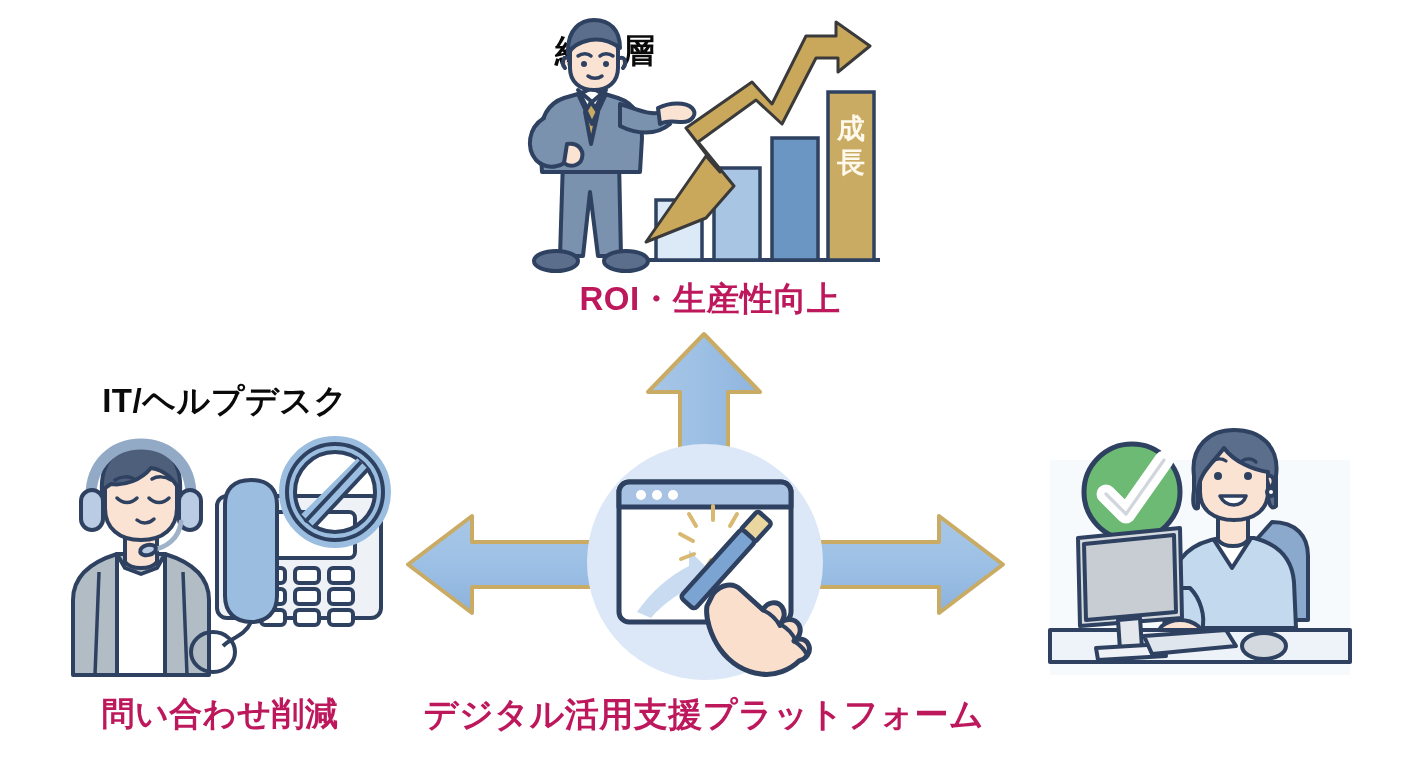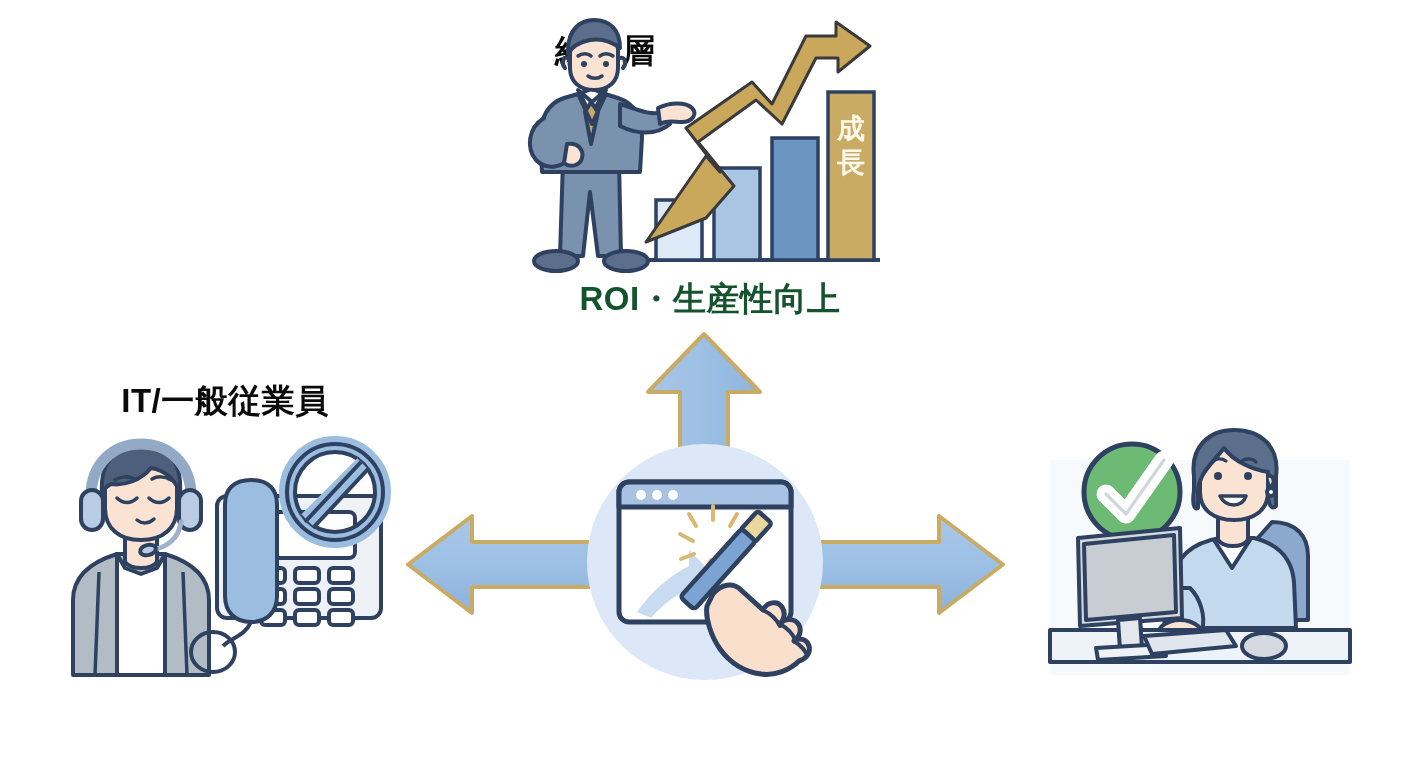--- a/index.html
+++ b/index.html
@@ -21,21 +21,21 @@
     color:#0a0a0a;
     text-align:center;
     white-space:nowrap;
     letter-spacing:0.5px;
     line-height:1;
   }
   .hdg-top{font-size:33px;}
   .hdg-side{font-size:33px;}
   .cap{
     font-weight:bold;
-    color:#14532d;
+    color:#be185d;
     text-align:center;
     white-space:nowrap;
     font-size:33px;
     line-height:1;
     letter-spacing:0.5px;
   }
   .cap-center{font-size:34px;}
 
   
   svg{display:block;overflow:visible;}
@@ -126,20 +126,21 @@
                C226 211 221 217 214 219
                C205 228 190 234 176 232
                C160 230 145 221 135 207
                C126 194 120 176 122 164 Z" fill="#fbdfcd" stroke="#2e4160" stroke-width="5" stroke-linejoin="round"></path>
       <path d="M178 168 C186 172 192 178 195 184" fill="none" stroke="#2e4160" stroke-width="4" stroke-linecap="round"></path>
       <path d="M195 182 C202 186 208 192 210 198" fill="none" stroke="#2e4160" stroke-width="4" stroke-linecap="round"></path>
       <path d="M209 199 C215 203 220 208 222 213" fill="none" stroke="#2e4160" stroke-width="4" stroke-linecap="round"></path>
     </svg>
   </div>
 
+  <div class="abs cap cap-center" style="left:0px;top:697px;width:1408px;">デジタル活用支援プラットフォーム</div>
 
   <div class="abs hdg hdg-top" style="left:555px;top:34px;width:400px;text-align:left;">経営層</div>
 
   <div class="abs" style="left:520px;top:20px;width:360px;height:260px;">
     <svg width="360" height="260" viewBox="0 0 360 260" aria-hidden="true">
 
       <g stroke="#2e4160" stroke-width="4" stroke-linejoin="round" stroke-linecap="round">
 
         <path d="M43 140 L40 236 L63 236 L70 172 L78 236 L101 236 L99 140 Z" fill="#7a92ae"></path>
 
@@ -196,21 +197,21 @@
       <path d="M126 222 L186 136 L200 152 L166 108 L232 62 L252 84 L286 16
                L316 16 L316 2 L350 26 L318 52 L318 38 L296 38 L262 104 L236 80 L178 122 L214 166 L186 198 Z" fill="#c9a85c" stroke="#3a3a3a" stroke-width="3" stroke-linejoin="round"></path>
 
       <text x="331" y="118" fill="#fff9ec" font-family="'DejaVu Sans',sans-serif" font-size="28" font-weight="bold" text-anchor="middle">成</text>
       <text x="331" y="152" fill="#fff9ec" font-family="'DejaVu Sans',sans-serif" font-size="28" font-weight="bold" text-anchor="middle">長</text>
     </svg>
   </div>
 
   <div class="abs cap" style="left:490px;top:282px;width:440px;">ROI・生産性向上</div>
 
-  <div class="abs hdg hdg-side" style="left:55px;top:384px;width:340px;">IT/一般従業員</div>
+  <div class="abs hdg hdg-side" style="left:55px;top:384px;width:340px;">IT/ヘルプデスク</div>
 
   <div class="abs" style="left:55px;top:440px;width:330px;height:235px;">
     <svg width="330" height="235" viewBox="0 0 330 235" aria-hidden="true">
 
       <g stroke="#2e4160" stroke-width="4" stroke-linejoin="round" stroke-linecap="round">
 
         <path d="M18 235 L18 160 C18 136 36 122 62 114 L110 114
                  C136 122 154 136 154 160 L154 235 Z" fill="#b2bcc4"></path>
 
         <path d="M62 114 L70 128 L86 134 L102 128 L110 114 L110 235 L62 235 Z" fill="#ffffff"></path>
@@ -276,20 +277,21 @@
         <circle cx="280" cy="52" r="48" fill="none" stroke="#9bbde0" stroke-width="16"></circle>
         <circle cx="280" cy="52" r="48" fill="none" stroke="#2e4160" stroke-width="4"></circle>
         <circle cx="280" cy="52" r="40" fill="none" stroke="#2e4160" stroke-width="4"></circle>
         <line x1="252" y1="80" x2="308" y2="24" stroke="#9bbde0" stroke-width="16" stroke-linecap="butt"></line>
         <line x1="250" y1="82" x2="306" y2="22" stroke="#2e4160" stroke-width="4"></line>
         <line x1="258" y1="88" x2="314" y2="28" stroke="#2e4160" stroke-width="4"></line>
       </g>
     </svg>
   </div>
 
+  <div class="abs cap" style="left:40px;top:697px;width:360px;">問い合わせ削減</div>
 
 
   <div class="abs" style="left:1040px;top:430px;width:320px;height:245px;">
     <svg width="320" height="245" viewBox="0 0 320 245" aria-hidden="true">
 
       <rect x="10" y="30" width="300" height="215" fill="#f7fafd"></rect>
 
       <g>
         <circle cx="92" cy="62" r="48" fill="#6dba74" stroke="#2e4160" stroke-width="5"></circle>
         <path d="M66 64 L86 84 L124 30" fill="none" stroke="#ffffff" stroke-width="19" stroke-linecap="round" stroke-linejoin="round"></path>

